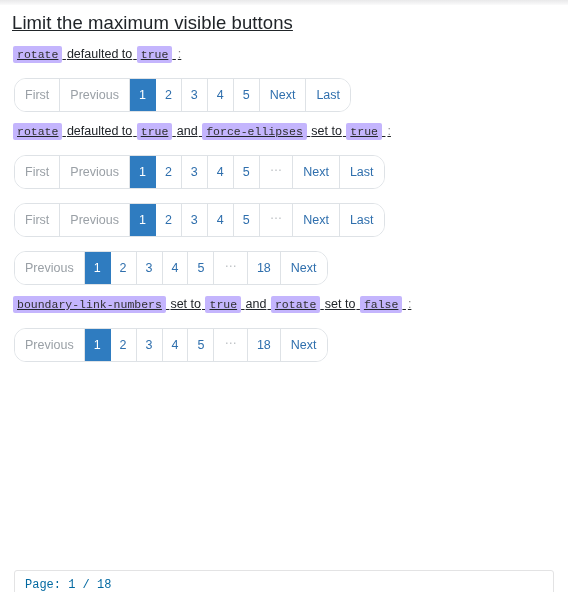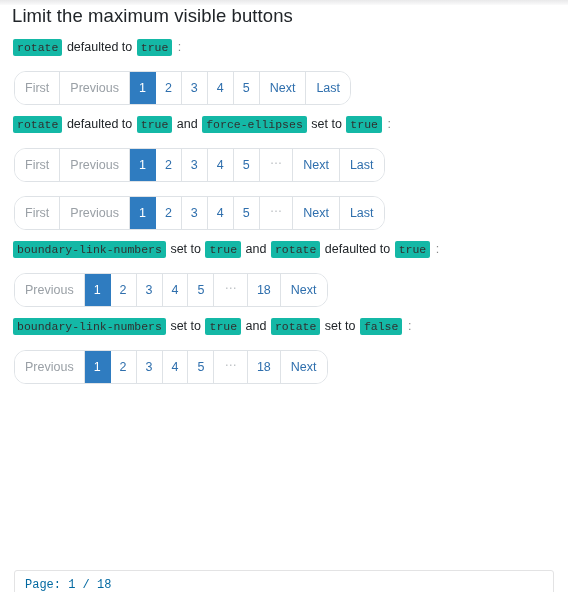--- a/index.html
+++ b/index.html
@@ -24,23 +24,24 @@
   
   .top-strip {
     position: absolute;
     top: 0; left: 0;
     width: 568px;
     height: 5px;
     background: linear-gradient(to bottom, #e9e9ea 0%, #f2f2f3 55%, #fbfbfb 100%);
   }
   .content {
     position: absolute;
-    top: 0;
+    top: 7px;
     left: 0;
     width: 568px;
+    text-decoration: underline;
   }
   h1.page-title {
     margin: 0;
     padding: 4px 0 0 12px;
     font-size: 18.5px;
     font-weight: 400;
     line-height: 24px;
     color: #212529;
     letter-spacing: 0.1px;
   }
@@ -50,21 +51,21 @@
     padding: 10px 0 0 13px;
     font-size: 12.5px;
     line-height: 18px;
     color: #212529;
     white-space: nowrap;
   }
   .desc .txt { padding: 0 1px; text-align: center; }
   code.tok {
     font-family: "Liberation Mono", "DejaVu Sans Mono", monospace;
     font-size: 11.5px;
-    background: #14b8a6;
+    background: #c4b5fd;
     color: #303030;
     padding: 2px 4px;
     border-radius: 2px;
     white-space: nowrap;
   }
   .colon { color: #8a8a8a; padding-left: 2px; }
 
   
   .pagination {
     display: inline-flex;
@@ -171,21 +172,21 @@
             <div class="page-item disabled wide">Previous</div>
             <div class="page-item num active">1</div>
             <div class="page-item num">2</div>
             <div class="page-item num">3</div>
             <div class="page-item num">4</div>
             <div class="page-item num">5</div>
             <div class="page-item ellipsis">…</div>
             <div class="page-item wide">Next</div>
             <div class="page-item wide">Last</div>
           </div></div>
-        <div class="section"><div class="desc"><code class="tok">boundary-link-numbers</code> <span class="txt">set to</span> <code class="tok">true</code> <span class="txt">and</span> <code class="tok">rotate</code> <span class="txt">defaulted to</span> <code class="tok">true</code> <span class="colon">:</span></div><div class="pagination">
+        <div class="section"><div class="pagination">
             <div class="page-item disabled wide">Previous</div>
             <div class="page-item num active">1</div>
             <div class="page-item num">2</div>
             <div class="page-item num">3</div>
             <div class="page-item num">4</div>
             <div class="page-item num">5</div>
             <div class="page-item ellipsis">…</div>
             <div class="page-item num">18</div>
             <div class="page-item wide">Next</div>
           </div></div>

